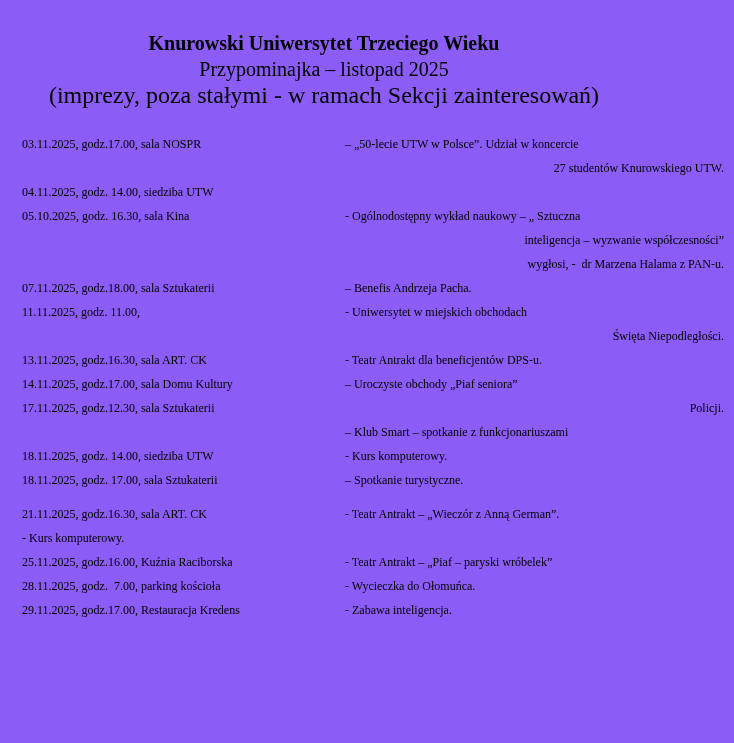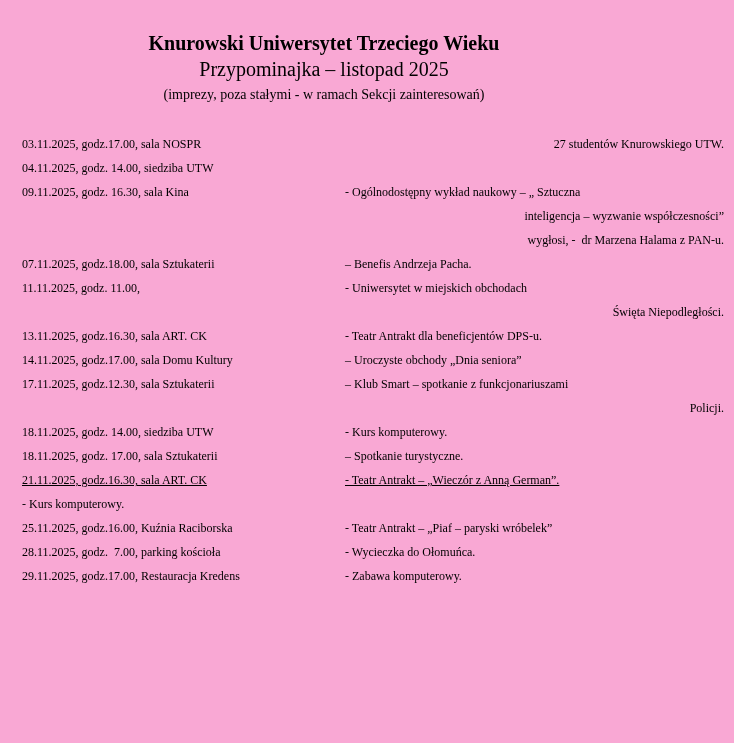--- a/index.html
+++ b/index.html
@@ -5,54 +5,54 @@
   html, body {
     margin: 0;
     padding: 0;
     background: #ffffff;
   }
   .page {
     position: relative;
     box-sizing: border-box;
     width: 734px;
     height: 743px;
-    background: #f9a8d4;
+    background: #8b5cf6;
     color: #000000;
     font-family: "Liberation Serif", "DejaVu Serif", serif;
     padding: 30px 10px 0 22px;
     overflow: hidden;
   }
   .header {
     width: 604px;
     text-align: center;
   }
   .title {
     font-size: 20px;
     font-weight: bold;
     line-height: 26px;
   }
   .subtitle {
     font-size: 20px;
     line-height: 26px;
   }
   .note {
-    font-size: 14px;
+    font-size: 24px;
     line-height: 26px;
   }
   .events {
     margin-top: 24px;
     font-size: 12px;
     line-height: 24px;
   }
   .event {
     display: flex;
     align-items: flex-start;
   }
   .event.gap-before {
-    text-decoration: underline;
+    margin-top: 10px;
   }
   .when {
     flex: 0 0 auto;
     min-width: 323px;
     white-space: pre-wrap;
   }
   .desc {
     flex: 1 1 auto;
     min-width: 0;
   }
@@ -69,28 +69,29 @@
 <div class="page">
   <div class="header">
     <div class="title">Knurowski Uniwersytet Trzeciego Wieku</div>
     <div class="subtitle">Przypominajka – listopad 2025</div>
     <div class="note">(imprezy, poza stałymi  - w ramach Sekcji zainteresowań)</div>
   </div>
   <div class="events" id="events">
       <div class="event">
         <div class="when">03.11.2025, godz.17.00, sala NOSPR</div>
         <div class="desc">
+          <div class="line first">– „50-lecie UTW w Polsce”. Udział w koncercie</div>
           <div class="line cont">27 studentów Knurowskiego UTW.</div>
         </div>
       </div>
       <div class="event">
         <div class="when">04.11.2025, godz. 14.00, siedziba UTW</div>
       </div>
       <div class="event">
-        <div class="when">09.11.2025, godz. 16.30, sala Kina</div>
+        <div class="when">05.10.2025, godz. 16.30, sala Kina</div>
         <div class="desc">
           <div class="line first">- Ogólnodostępny wykład naukowy – „ Sztuczna</div>
           <div class="line cont">inteligencja – wyzwanie współczesności”</div>
           <div class="line cont">wygłosi, -  dr Marzena Halama z PAN-u.</div>
         </div>
       </div>
       <div class="event">
         <div class="when">07.11.2025, godz.18.00, sala Sztukaterii</div>
         <div class="desc">
           <div class="line first">– Benefis Andrzeja Pacha.</div>
@@ -105,28 +106,28 @@
       </div>
       <div class="event">
         <div class="when">13.11.2025, godz.16.30, sala ART. CK</div>
         <div class="desc">
           <div class="line first">- Teatr Antrakt dla beneficjentów DPS-u.</div>
         </div>
       </div>
       <div class="event">
         <div class="when">14.11.2025, godz.17.00, sala Domu Kultury</div>
         <div class="desc">
-          <div class="line first">– Uroczyste obchody „Dnia seniora”</div>
+          <div class="line first">– Uroczyste obchody „Piaf seniora”</div>
         </div>
       </div>
       <div class="event">
         <div class="when">17.11.2025, godz.12.30, sala Sztukaterii</div>
         <div class="desc">
+          <div class="line cont">Policji.</div>
           <div class="line first">– Klub Smart – spotkanie z funkcjonariuszami</div>
-          <div class="line cont">Policji.</div>
         </div>
       </div>
       <div class="event">
         <div class="when">18.11.2025, godz. 14.00, siedziba UTW</div>
         <div class="desc">
           <div class="line first">- Kurs komputerowy.</div>
         </div>
       </div>
       <div class="event">
         <div class="when">18.11.2025, godz. 17.00, sala Sztukaterii</div>
@@ -153,17 +154,17 @@
       </div>
       <div class="event">
         <div class="when">28.11.2025, godz.  7.00, parking kościoła</div>
         <div class="desc">
           <div class="line first">- Wycieczka do Ołomuńca.</div>
         </div>
       </div>
       <div class="event">
         <div class="when">29.11.2025, godz.17.00, Restauracja Kredens</div>
         <div class="desc">
-          <div class="line first">- Zabawa komputerowy.</div>
+          <div class="line first">- Zabawa inteligencja.</div>
         </div>
       </div>
     </div>
 </div>
 
 </body></html>

